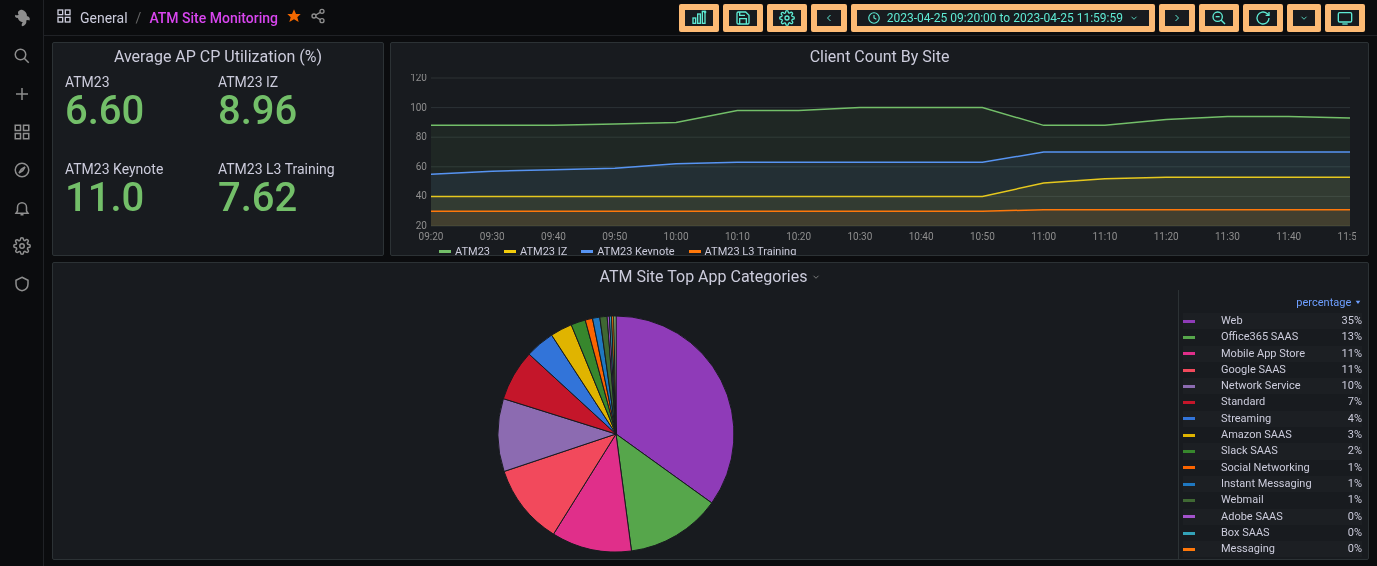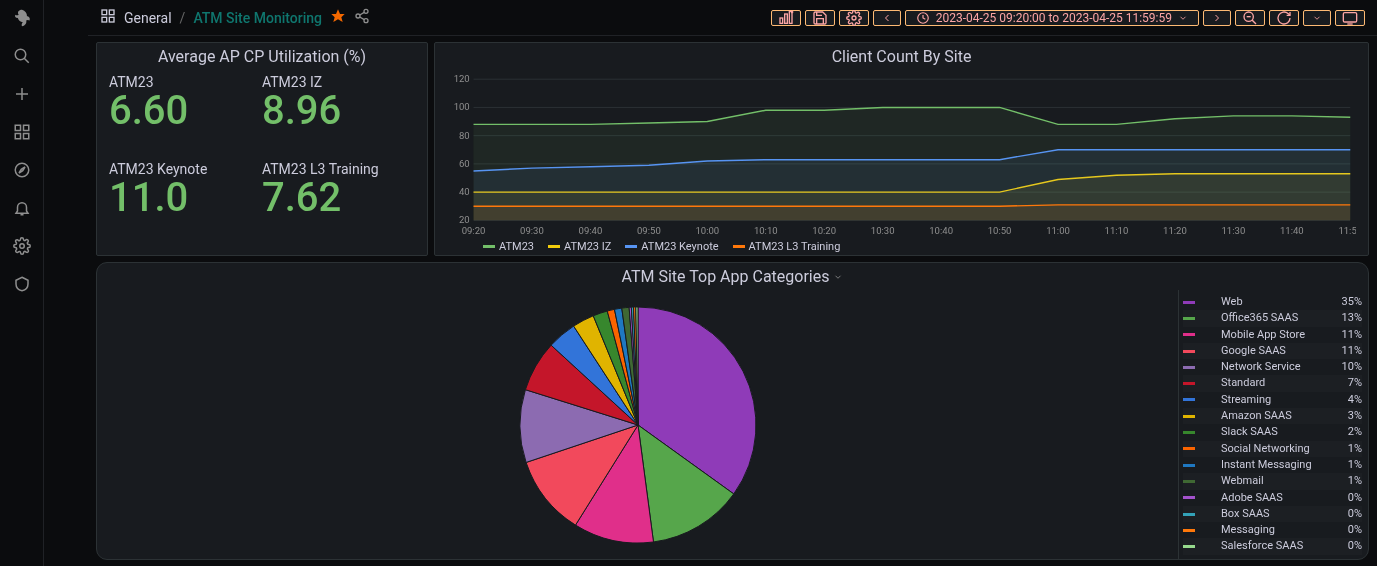--- a/index.html
+++ b/index.html
@@ -6,21 +6,21 @@
   body {
     background: #0b0c0e;
     color: #ccccdc;
     font-family: -apple-system, BlinkMacSystemFont, "Segoe UI", Roboto, sans-serif;
     font-size: 13px;
     width: 1377px;
     height: 566px;
     overflow: hidden;
   }
   
-  .app { display: flex; height: 100%; gap: 44px; }
+  .app { display: flex; height: 100%; }
   .sidebar {
     width: 44px;
     background: #0b0c0e;
     display: flex; flex-direction: column; align-items: center;
     padding-top: 8px; gap: 18px;
     border-right: 1px solid #202226;
   }
   .sidebar .logo { color: #f46800; }
   .sidebar .icon-btn { color: #8e8e8e; width: 20px; height: 20px; display:flex; align-items:center; justify-content:center; cursor:pointer; }
 
@@ -28,29 +28,29 @@
   .topbar {
     height: 36px;
     display:flex; align-items:center; justify-content:space-between;
     padding: 0 12px;
     border-bottom: 1px solid #202226;
   }
   .topbar-left { display:flex; align-items:center; gap:8px; }
   .breadcrumb { display:flex; align-items:center; gap:8px; font-size:14px; }
   .breadcrumb a { color:#ccccdc; text-decoration:none; }
   .breadcrumb .sep { color:#666; }
-  .breadcrumb .title { color:#0f766e; font-weight:500; }
+  .breadcrumb .title { color:#d946ef; font-weight:500; }
   .star { color:#f46800; }
   .share-ic { color:#8e8e8e; }
   .topbar-right { display:flex; align-items:center; gap:4px; }
   .tb-btn {
-    height: 16px; min-width:28px;
-    background: #181b1f; border:1px solid #fdba74; border-radius:2px;
+    height: 28px; min-width:28px;
+    background: #181b1f; border:6px solid #fdba74; border-radius:2px;
     display:flex; align-items:center; justify-content:center;
-    color:#fca5a5; cursor:pointer; padding:0 6px;
+    color:#5eead4; cursor:pointer; padding:0 6px;
   }
   .tb-btn.timerange { padding: 0 10px; gap:6px; font-size:12px; white-space:nowrap; }
   .tb-btn svg { display:block; }
 
   .panels {
     flex:1; display:grid;
     grid-template-columns: 332px 1fr;
     grid-template-rows: 214px 1fr;
     gap: 6px;
     padding: 6px 8px;
@@ -61,21 +61,21 @@
     border: 1px solid #2c3235;
     border-radius: 2px;
     display:flex; flex-direction:column;
     position:relative;
     overflow:hidden;
   }
   .panel-title {
     text-align:center; font-size:16px; color:#ccccdc;
     padding:4px 0;
   }
-  .panel.span2 { grid-column: 1 / span 2; border-radius: 11px; }
+  .panel.span2 { grid-column: 1 / span 2; }
 
   
   .stat-grid {
     flex:1; display:grid; grid-template-columns:1fr 1fr; grid-template-rows:1fr 1fr;
     padding: 4px 12px 8px;
   }
   .stat-cell {}
   .stat-label { font-size:14px; color:#ccccdc; }
   .stat-value { font-size:40px; font-weight:500; color:#73bf69; line-height:1.05; }
 
@@ -379,20 +379,26 @@
                 <path d="M0 0 L -30.719290542830013 -113.93123008440308 A 118 118 0 0 1 -23.51937388277393 -115.63234431664131 Z" fill="#fa6400" stroke="#181b1f" stroke-width="1"></path>
                 <path d="M0 0 L -23.51937388277393 -115.63234431664131 A 118 118 0 0 1 -16.227007047694052 -116.87892984740273 Z" fill="#1f78c1" stroke="#181b1f" stroke-width="1"></path>
                 <path d="M0 0 L -16.227007047694052 -116.87892984740273 A 118 118 0 0 1 -8.870854941409718 -117.66608658661369 Z" fill="#3f6833" stroke="#181b1f" stroke-width="1"></path>
                 <path d="M0 0 L -8.870854941409718 -117.66608658661369 A 118 118 0 0 1 -6.655889468038644 -117.81213492416327 Z" fill="#a352cc" stroke="#181b1f" stroke-width="1"></path>
                 <path d="M0 0 L -6.655889468038644 -117.81213492416327 A 118 118 0 0 1 -4.438568619475513 -117.91649209762903 Z" fill="#33a2b8" stroke="#181b1f" stroke-width="1"></path>
                 <path d="M0 0 L -4.438568619475513 -117.91649209762903 A 118 118 0 0 1 -2.2196770575666718 -117.9791211772664 Z" fill="#ff780a" stroke="#181b1f" stroke-width="1"></path>
                 <path d="M0 0 L -2.2196770575666718 -117.9791211772664 A 118 118 0 0 1 8.312880517970662e-14 -118 Z" fill="#96d98d" stroke="#181b1f" stroke-width="1"></path>
               </svg>
           </div>
           <div class="pie-legend" id="pie-legend">
+            <div class="pie-legend-header">
+              <span>percentage</span>
+              <svg width="8" height="8" viewBox="0 0 24 24" fill="#6e9fff">
+                  <polygon points="12 18 5 8 19 8"></polygon>
+                </svg>
+            </div>
           <div class="pie-legend-row">
                 <span class="pie-legend-swatch" style="background:#8f3bb8"></span>
                 <span class="pie-legend-name">Web</span>
                 <span class="pie-legend-pct">35%</span>
               </div>
               <div class="pie-legend-row">
                 <span class="pie-legend-swatch" style="background:#56a64b"></span>
                 <span class="pie-legend-name">Office365 SAAS</span>
                 <span class="pie-legend-pct">13%</span>
               </div>

